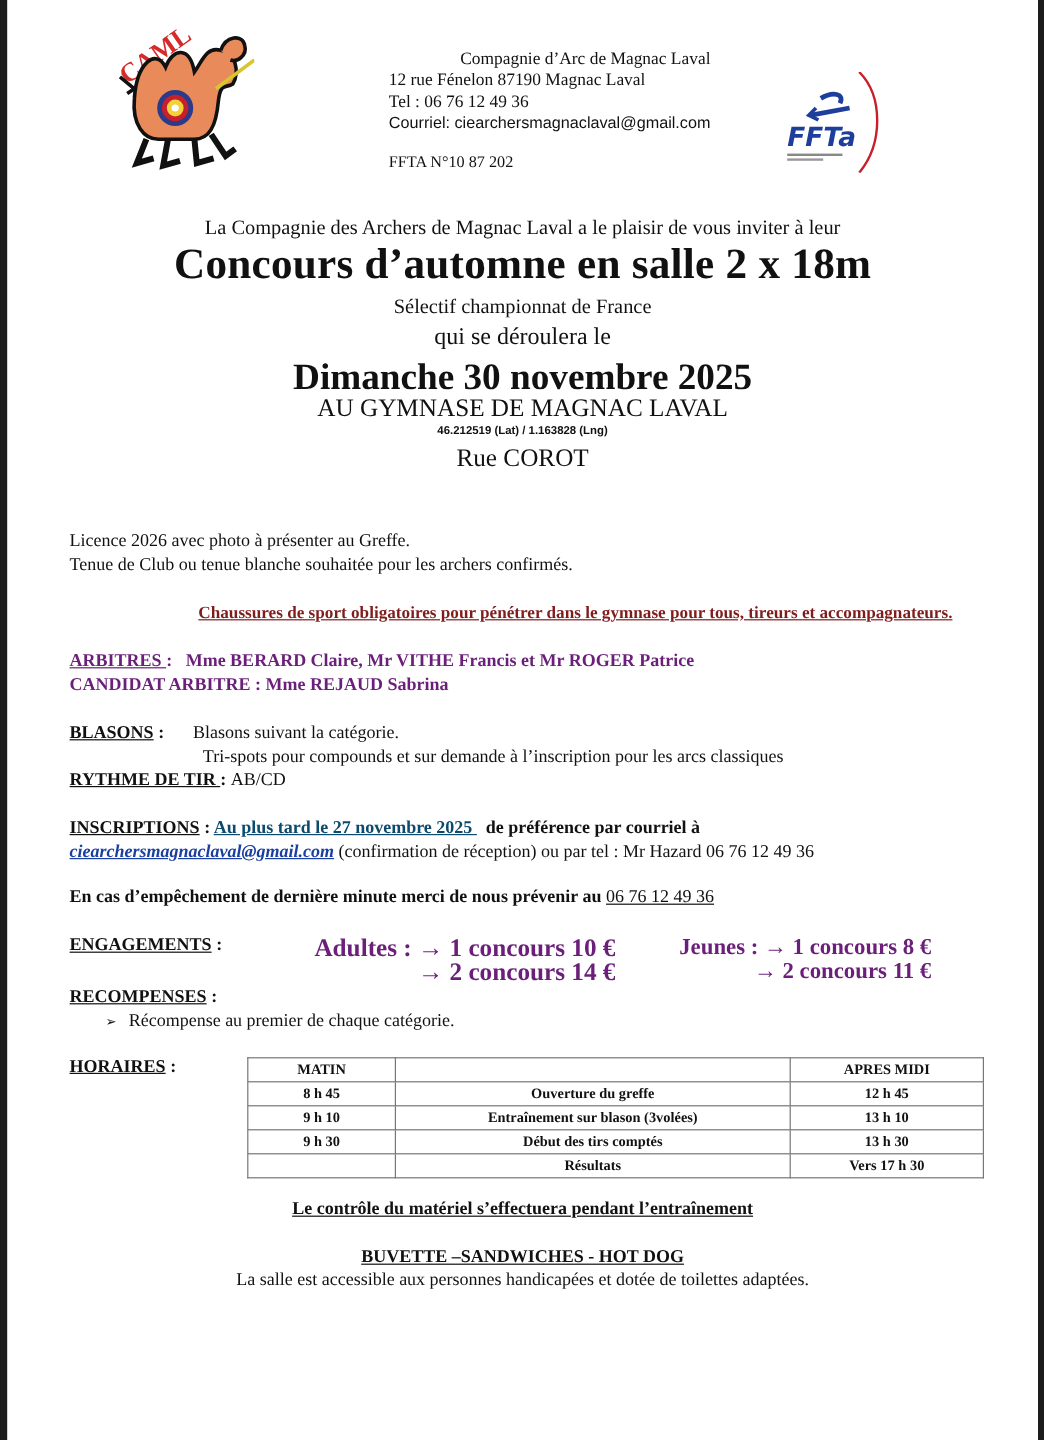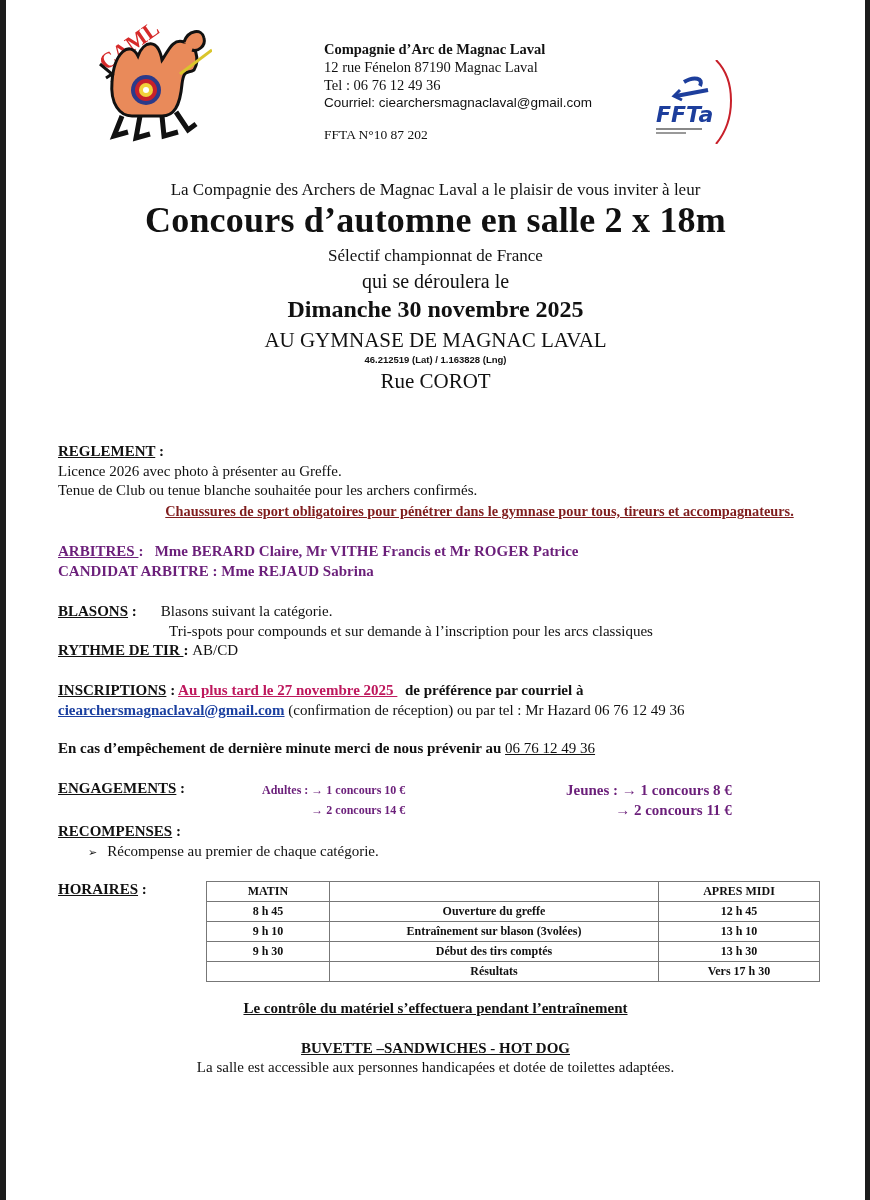--- a/index.html
+++ b/index.html
@@ -11,57 +11,57 @@
   }
   .page {
     position: absolute; left: 6px; top: 0; width: 859px; height: 1200px;
     background: #ffffff;
   }
   .abs { position: absolute; }
 
   
   .logo { left: 86px; top: 12px; width: 120px; height: 132px; }
   .org { left: 318px; top: 40px; font-size: 14.5px; line-height: 18px; }
-  .org .name { font-weight: bold; }
+  .org .name { font-weight: normal; text-align: right; }
   .org .mail { font-family: "Liberation Sans", sans-serif; font-size: 13.5px; }
   .org .ffta-no { margin-top: 14px; font-size: 13.5px; }
   .ffta-logo { left: 640px; top: 60px; width: 90px; height: 84px; }
 
   .center { left: 0; width: 859px; text-align: center; }
   .invite { top: 180px; font-size: 17px; }
   .title { top: 199px; font-size: 36px; font-weight: bold; letter-spacing: 0.2px; }
   .subtitle { top: 246px; font-size: 17px; }
   .qui { top: 270px; font-size: 20px; }
-  .date { top: 296px; font-size: 24px; font-weight: bold; }
+  .date { top: 296px; font-size: 31px; font-weight: bold; }
   .venue { top: 328px; font-size: 21px; }
   .coords { top: 354px; font-family: "Liberation Sans", sans-serif; font-size: 9.5px; font-weight: bold; }
   .street { top: 369px; font-size: 21px; }
 
   .u { text-decoration: underline; }
   .b { font-weight: bold; }
   .sec-label { font-weight: bold; text-decoration: underline; }
 
   .regl { left: 52px; top: 442px; font-size: 15px; line-height: 19.5px; }
   .red-warn { left: 0; width: 859px; text-align: center; top: 503px; font-size: 14.3px; font-weight: bold; color: #7f1d1d; text-decoration: underline; margin-left: 44px; }
   .purple { color: #6b1f7a; }
   .arb { left: 52px; top: 542px; font-size: 15px; line-height: 19.5px; font-weight: bold; }
 
   .blasons { left: 52px; top: 602px; font-size: 15px; line-height: 19.5px; }
   .blasons .indent { padding-left: 111px; }
 
   .insc { left: 52px; top: 681px; font-size: 15px; line-height: 19.5px; }
-  .red { color: #be185d; }
-  .link { color: #1a3fa0; font-weight: bold; text-decoration: underline; }
+  .red { color: #0c4a6e; }
+  .link { color: #1a3fa0; font-weight: bold; text-decoration: underline; font-style: italic; }
 
   .empe { left: 52px; top: 740px; font-size: 15px; font-weight: bold; }
   .empe .phone { font-weight: normal; text-decoration: underline; }
 
   .eng-label { left: 52px; top: 780px; font-size: 15px; }
-  .eng-adults { left: 256px; top: 780px; font-size: 12px; line-height: 20px; font-weight: bold; text-align: right; }
-  .eng-jeunes { left: 560px; top: 780px; font-size: 15px; line-height: 20px; font-weight: bold; text-align: right; }
+  .eng-adults { left: 256px; top: 780px; font-size: 21px; line-height: 20px; font-weight: bold; text-align: right; }
+  .eng-jeunes { left: 560px; top: 780px; font-size: 19px; line-height: 20px; font-weight: bold; text-align: right; }
   .recomp { left: 52px; top: 821px; font-size: 15px; line-height: 20px; }
   .recomp .item { padding-left: 30px; }
   .recomp .arrow { font-family: "DejaVu Sans", sans-serif; font-size: 11px; margin-right: 10px; }
 
   .hor-label { left: 52px; top: 881px; font-size: 15px; }
   table.hor {
     position: absolute; left: 200px; top: 881px; width: 614px;
     border-collapse: collapse; font-size: 12px; font-weight: bold;
   }
   table.hor td { border: 1px solid #777; text-align: center; height: 19px; padding: 0; }
@@ -115,21 +115,20 @@
   </div>
   <div class="abs center title">Concours d’automne en salle 2 x 18m</div>
   <div class="abs center subtitle">Sélectif championnat de France</div>
   <div class="abs center qui">qui se déroulera le</div>
   <div class="abs center date">Dimanche 30 novembre 2025</div>
   <div class="abs center venue">AU GYMNASE DE MAGNAC LAVAL</div>
   <div class="abs center coords">46.212519 (Lat) / 1.163828 (Lng)</div>
   <div class="abs center street">Rue COROT</div>
 
   <div class="abs regl">
-    <div><span class="sec-label">REGLEMENT</span><span class="b"> :</span></div>
     <div>Licence 2026 avec photo à présenter au Greffe.</div>
     <div>Tenue de Club ou tenue blanche souhaitée pour les archers confirmés.</div>
   </div>
   <div class="abs red-warn">Chaussures de sport obligatoires pour pénétrer dans le gymnase pour tous, tireurs et accompagnateurs.</div>
 
   <div class="abs blasons">
     <div><span class="sec-label">BLASONS</span><span class="b"> :</span><span style="padding-left:24px">Blasons suivant la catégorie.</span></div>
     <div class="indent">Tri-spots pour compounds et sur demande à l’inscription pour les arcs classiques</div>
     <div><span class="sec-label">RYTHME DE TIR </span><span class="b">: </span><span>AB/CD</span></div>
   </div>

